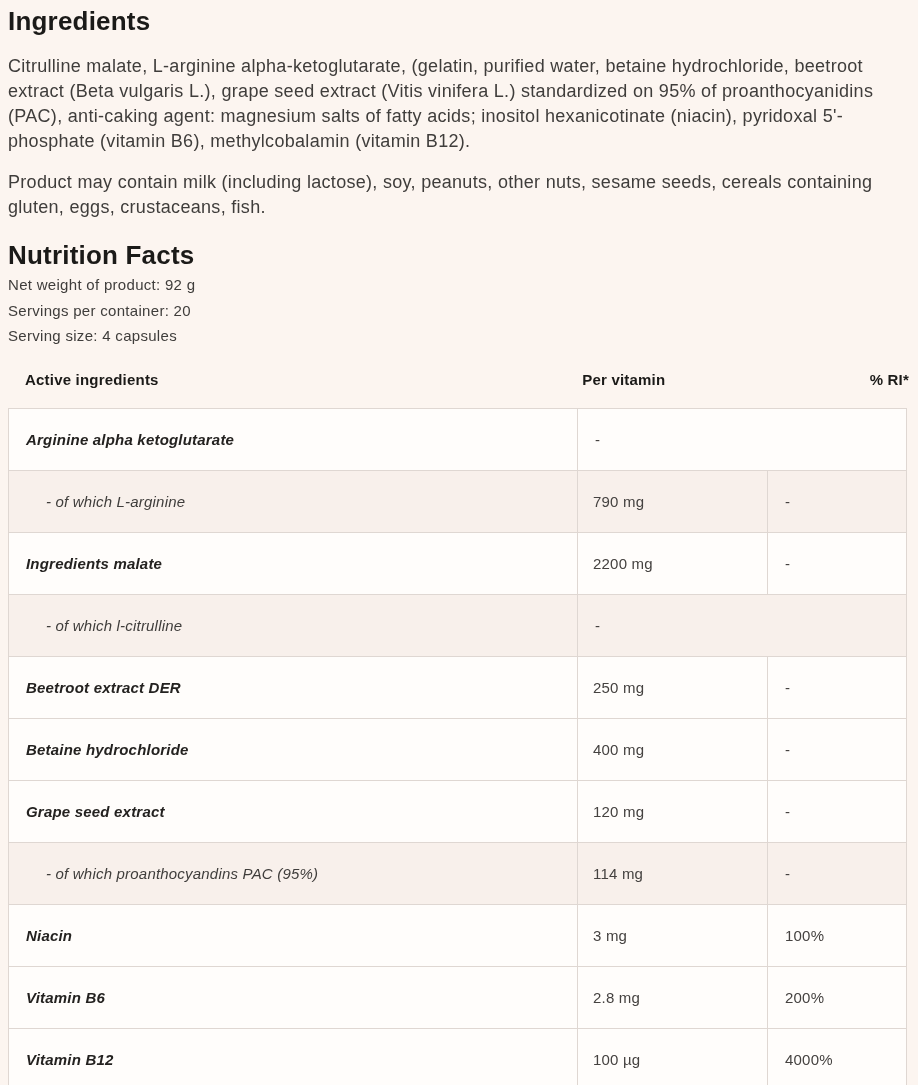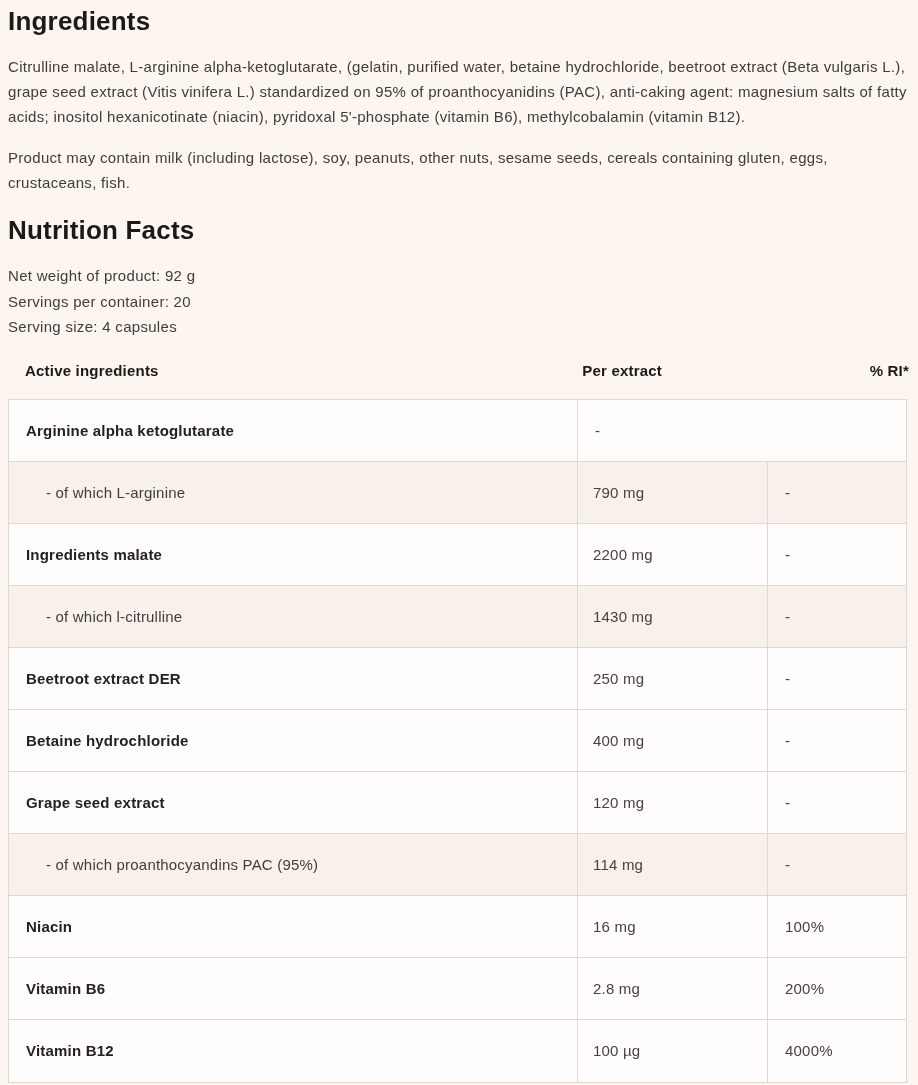--- a/index.html
+++ b/index.html
@@ -24,29 +24,29 @@
   }
   .section-title{
     font-size:26px;
     line-height:34px;
     font-weight:700;
     color:var(--heading);
     letter-spacing:0.2px;
   }
   .para{
     margin-top:16px;
-    font-size:15px;
+    font-size:18px;
     line-height:25px;
     letter-spacing:0.3px;
     max-width:901px;
     color:var(--text);
   }
   .nutrition-title{margin-top:18px;}
   .meta{
-    margin-top:16px;
+    margin-top:0;
     font-size:15px;
     letter-spacing:0.3px;
   }
   .meta div{line-height:25.5px;}
   .thead{
     margin-top:14px;
     display:flex;
     height:34px;
     align-items:center;
     font-size:15px;
@@ -74,21 +74,21 @@
   .tcell{
     display:flex;
     align-items:center;
     font-size:15px;
     letter-spacing:0.2px;
   }
   .tcell.c1{width:569px;padding-left:17px;border-right:1px solid var(--border);}
   .trow.sub .tcell.c1{padding-left:37px;}
   .tcell.c2{width:190px;padding-left:15px;border-right:1px solid var(--border);}
   .tcell.c3{width:138px;padding-left:17px;}
-  .cell-label{font-weight:700;color:var(--label);}
+  .cell-label{font-weight:700;color:var(--label);font-style:italic;}
   .trow.sub .cell-label{font-weight:400;color:var(--text);}
   .cell-value{color:var(--value);}
 </style>
 </head>
 <body>
 
 <h2 class="section-title">Ingredients</h2>
 
 <p class="para">Citrulline malate, L-arginine alpha-ketoglutarate, (gelatin, purified water, betaine hydrochloride, beetroot extract (Beta vulgaris L.), grape seed extract (Vitis vinifera L.) standardized on 95% of proanthocyanidins (PAC), anti-caking agent: magnesium salts of fatty acids; inositol hexanicotinate (niacin), pyridoxal 5'-phosphate (vitamin B6), methylcobalamin (vitamin B12).</p>
 
@@ -97,42 +97,41 @@
 <h2 class="section-title nutrition-title">Nutrition Facts</h2>
 
 <div class="meta">
   <div>Net weight of product: 92 g</div>
   <div>Servings per container: 20</div>
   <div>Serving size: 4 capsules</div>
 </div>
 
 <div class="thead">
   <div class="col1">Active ingredients</div>
-  <div class="col2">Per extract</div>
+  <div class="col2">Per vitamin</div>
   <div class="col3">% RI*</div>
 </div>
 
 <div class="ntable" id="nutrition-table">
     <div class="trow">
     <div class="tcell c1 cell-label">Arginine alpha ketoglutarate</div>
     <div class="tcell c3 cell-value">-</div>
   </div>
     <div class="trow sub">
     <div class="tcell c1 cell-label">- of which L-arginine</div>
     <div class="tcell c2 cell-value">790 mg</div>
     <div class="tcell c3 cell-value">-</div>
   </div>
     <div class="trow">
     <div class="tcell c1 cell-label">Ingredients malate</div>
     <div class="tcell c2 cell-value">2200 mg</div>
     <div class="tcell c3 cell-value">-</div>
   </div>
     <div class="trow sub">
     <div class="tcell c1 cell-label">- of which l-citrulline</div>
-    <div class="tcell c2 cell-value">1430 mg</div>
     <div class="tcell c3 cell-value">-</div>
   </div>
     <div class="trow">
     <div class="tcell c1 cell-label">Beetroot extract DER</div>
     <div class="tcell c2 cell-value">250 mg</div>
     <div class="tcell c3 cell-value">-</div>
   </div>
     <div class="trow">
     <div class="tcell c1 cell-label">Betaine hydrochloride</div>
     <div class="tcell c2 cell-value">400 mg</div>
@@ -143,21 +142,21 @@
     <div class="tcell c2 cell-value">120 mg</div>
     <div class="tcell c3 cell-value">-</div>
   </div>
     <div class="trow sub">
     <div class="tcell c1 cell-label">- of which proanthocyandins PAC (95%)</div>
     <div class="tcell c2 cell-value">114 mg</div>
     <div class="tcell c3 cell-value">-</div>
   </div>
     <div class="trow">
     <div class="tcell c1 cell-label">Niacin</div>
-    <div class="tcell c2 cell-value">16 mg</div>
+    <div class="tcell c2 cell-value">3 mg</div>
     <div class="tcell c3 cell-value">100%</div>
   </div>
     <div class="trow">
     <div class="tcell c1 cell-label">Vitamin B6</div>
     <div class="tcell c2 cell-value">2.8 mg</div>
     <div class="tcell c3 cell-value">200%</div>
   </div>
     <div class="trow">
     <div class="tcell c1 cell-label">Vitamin B12</div>
     <div class="tcell c2 cell-value">100 µg</div>

